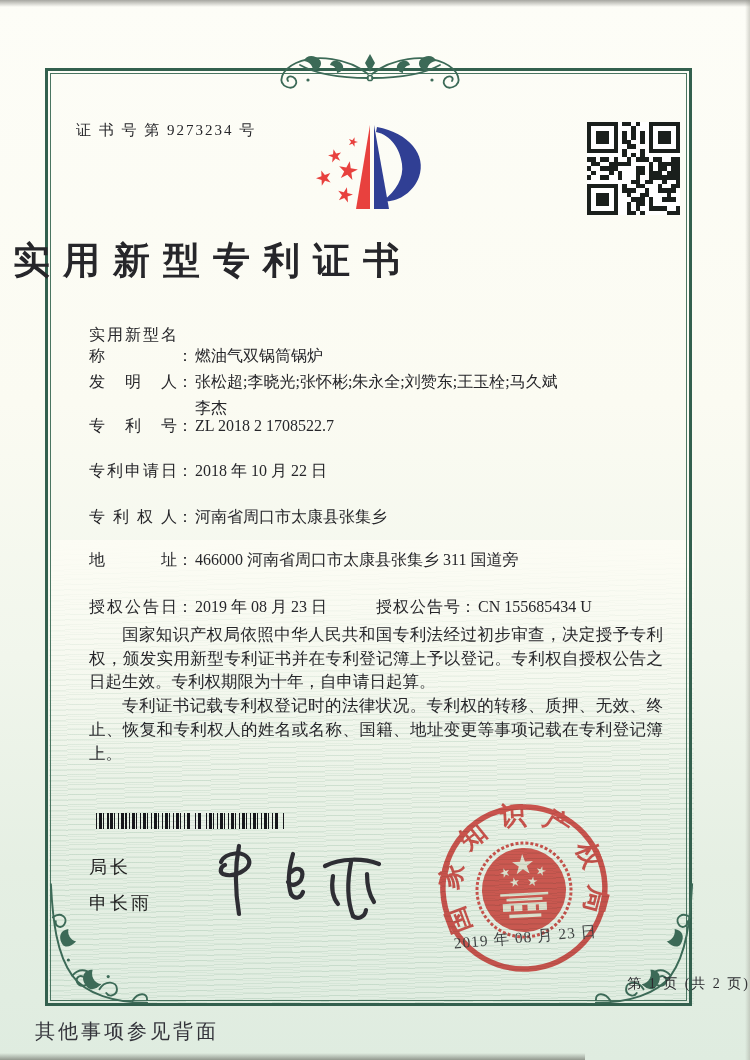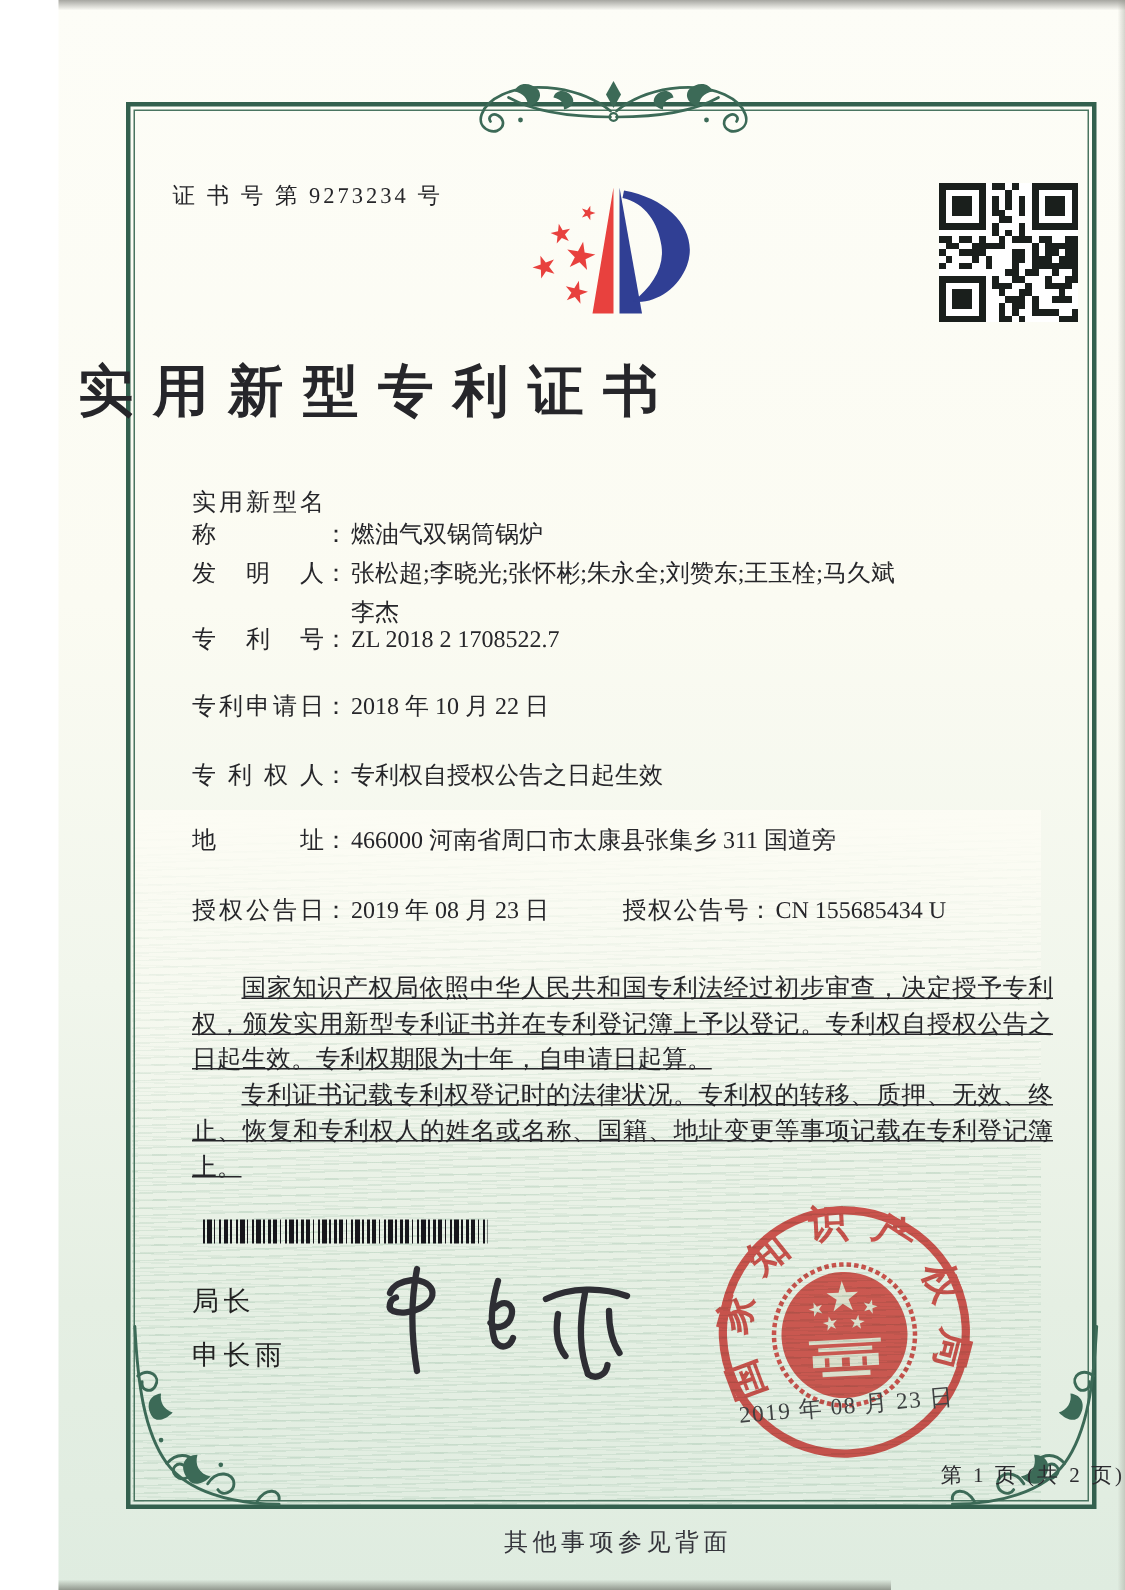--- a/index.html
+++ b/index.html
@@ -1,20 +1,20 @@
 <!DOCTYPE html>
 <html><head>
 <meta charset="utf-8">
 <style>
   html,body{margin:0;padding:0;}
   body{width:750px;height:1060px;position:relative;overflow:hidden;
        font-family:"Liberation Serif", serif;
        background:#ffffff;}
   .page{position:absolute;inset:0;
-        background:linear-gradient(180deg,#fdfdf7 0%,#fbfbf2 38%,#f1f6ec 62%,#e5efe3 82%,#dfece0 100%);margin-left:39px;}
+        background:linear-gradient(180deg,#fdfdf7 0%,#fbfbf2 38%,#f1f6ec 62%,#e5efe3 82%,#dfece0 100%);}
   
   .waves{position:absolute;left:49px;right:56px;top:540px;bottom:56px;
          background:
           repeating-linear-gradient(178deg, rgba(120,168,138,.17) 0 1px, rgba(120,168,138,0) 1px 5px),
           repeating-linear-gradient(2deg, rgba(120,168,138,.10) 0 1px, rgba(120,168,138,0) 1px 6px);}
   .waves-fade{position:absolute;left:49px;right:56px;top:540px;height:240px;
          background:linear-gradient(180deg,#fcfcf4 0%, rgba(252,252,244,.55) 45%, rgba(252,252,244,0) 100%);}
   
   .frame{position:absolute;left:45px;top:68px;width:647px;height:938px;
          border:3px solid #33604e;box-sizing:border-box;}
@@ -29,22 +29,22 @@
   
   .cert-no{position:absolute;left:76px;top:121px;font-size:15px;letter-spacing:2px;color:#26262a;}
   .title{position:absolute;left:0;right:0;top:236px;
          font-size:37px;font-weight:600;letter-spacing:13px;text-indent:13px;color:#26262a;}
   .row{position:absolute;left:89px;width:580px;font-size:16px;color:#26262a;}
   .lbl{display:inline-block;width:88px;text-align:justify;text-align-last:justify;vertical-align:baseline;}
   .colon{display:inline-block;margin-right:2px;}
   .val2-line{padding-left:106px;margin-top:5px;}
   .grp2{position:absolute;left:287px;top:0;white-space:nowrap;}
   .grp2 .lbl{width:84px;}
-  .paras{position:absolute;left:89px;top:647px;width:574px;font-size:16.5px;line-height:23.7px;
-         color:#26262a;text-align:justify;text-decoration:underline;}
+  .paras{position:absolute;left:89px;top:623px;width:574px;font-size:16.5px;line-height:23.7px;
+         color:#26262a;text-align:justify;}
   .paras p{margin:0;text-indent:2em;}
   
   .barcode{position:absolute;left:96px;top:813px;width:190px;height:16px;
      background:repeating-linear-gradient(90deg,
        #16161b 0 1.5px, rgba(0,0,0,0) 1.5px 3px,
        #16161b 3px 6px, rgba(0,0,0,0) 6px 7.5px,
        #16161b 7.5px 8.5px, rgba(0,0,0,0) 8.5px 11px);}
   
   .director-title{position:absolute;left:89px;top:855px;font-family:"Liberation Sans",sans-serif;
        font-size:18px;letter-spacing:3px;color:#222;}
@@ -53,21 +53,21 @@
   .sig{position:absolute;left:205px;top:832px;width:195px;height:92px;}
   
   .seal{position:absolute;left:424px;top:786px;width:200px;height:208px;
         transform:rotate(-3deg);mix-blend-mode:multiply;opacity:.95;}
   .seal-date{position:absolute;left:27px;top:141px;width:160px;font-size:15.5px;color:#3d3d42;
         letter-spacing:1px;transform:rotate(-2deg);}
   .qr{position:absolute;left:587px;top:122px;width:93px;height:93px;}
   .logo{position:absolute;left:303px;top:110px;width:160px;height:122px;}
   .page-num{position:absolute;left:0;right:0;top:975px;text-align:right;font-size:14px;
         letter-spacing:2px;color:#2b2b2f;}
-  .back-note{position:absolute;left:0;right:0;top:1018px;text-align:center;font-size:16px;
+  .back-note{position:absolute;left:0;right:0;top:1018px;text-align:left;font-size:20px;
         letter-spacing:3px;color:#33333a;padding-left:35px;}
   .corner{position:absolute;width:102px;height:126px;}
   .corner-bl{left:47px;top:882px;}
   .corner-br{left:594px;top:882px;transform:scaleX(-1);}
   .top-orn{position:absolute;left:250px;top:50px;width:240px;height:50px;}
 </style>
 </head>
 <body>
 
 <div class="page">
@@ -284,21 +284,21 @@
     <span class="lbl">发明人</span><span class="colon">：</span><span class="val">张松超;李晓光;张怀彬;朱永全;刘赞东;王玉栓;马久斌</span>
     <div class="val2-line">李杰</div>
   </div>
   <div class="row" style="top:416px">
     <span class="lbl">专利号</span><span class="colon">：</span><span class="val">ZL 2018 2 1708522.7</span>
   </div>
   <div class="row" style="top:461px">
     <span class="lbl">专利申请日</span><span class="colon">：</span><span class="val">2018 年 10 月 22 日</span>
   </div>
   <div class="row" style="top:507px">
-    <span class="lbl">专利权人</span><span class="colon">：</span><span class="val">专利权自授权公告之日起生效</span>
+    <span class="lbl">专利权人</span><span class="colon">：</span><span class="val">河南省周口市太康县张集乡</span>
   </div>
   <div class="row" style="top:550px">
     <span class="lbl">地址</span><span class="colon">：</span><span class="val">466000 河南省周口市太康县张集乡 311 国道旁</span>
   </div>
   <div class="row" style="top:597px">
     <span class="lbl">授权公告日</span><span class="colon">：</span><span class="val">2019 年 08 月 23 日</span>
     <span class="grp2">
       <span class="lbl">授权公告号</span><span class="colon">：</span><span class="val">CN 155685434 U</span>
     </span>
   </div>

